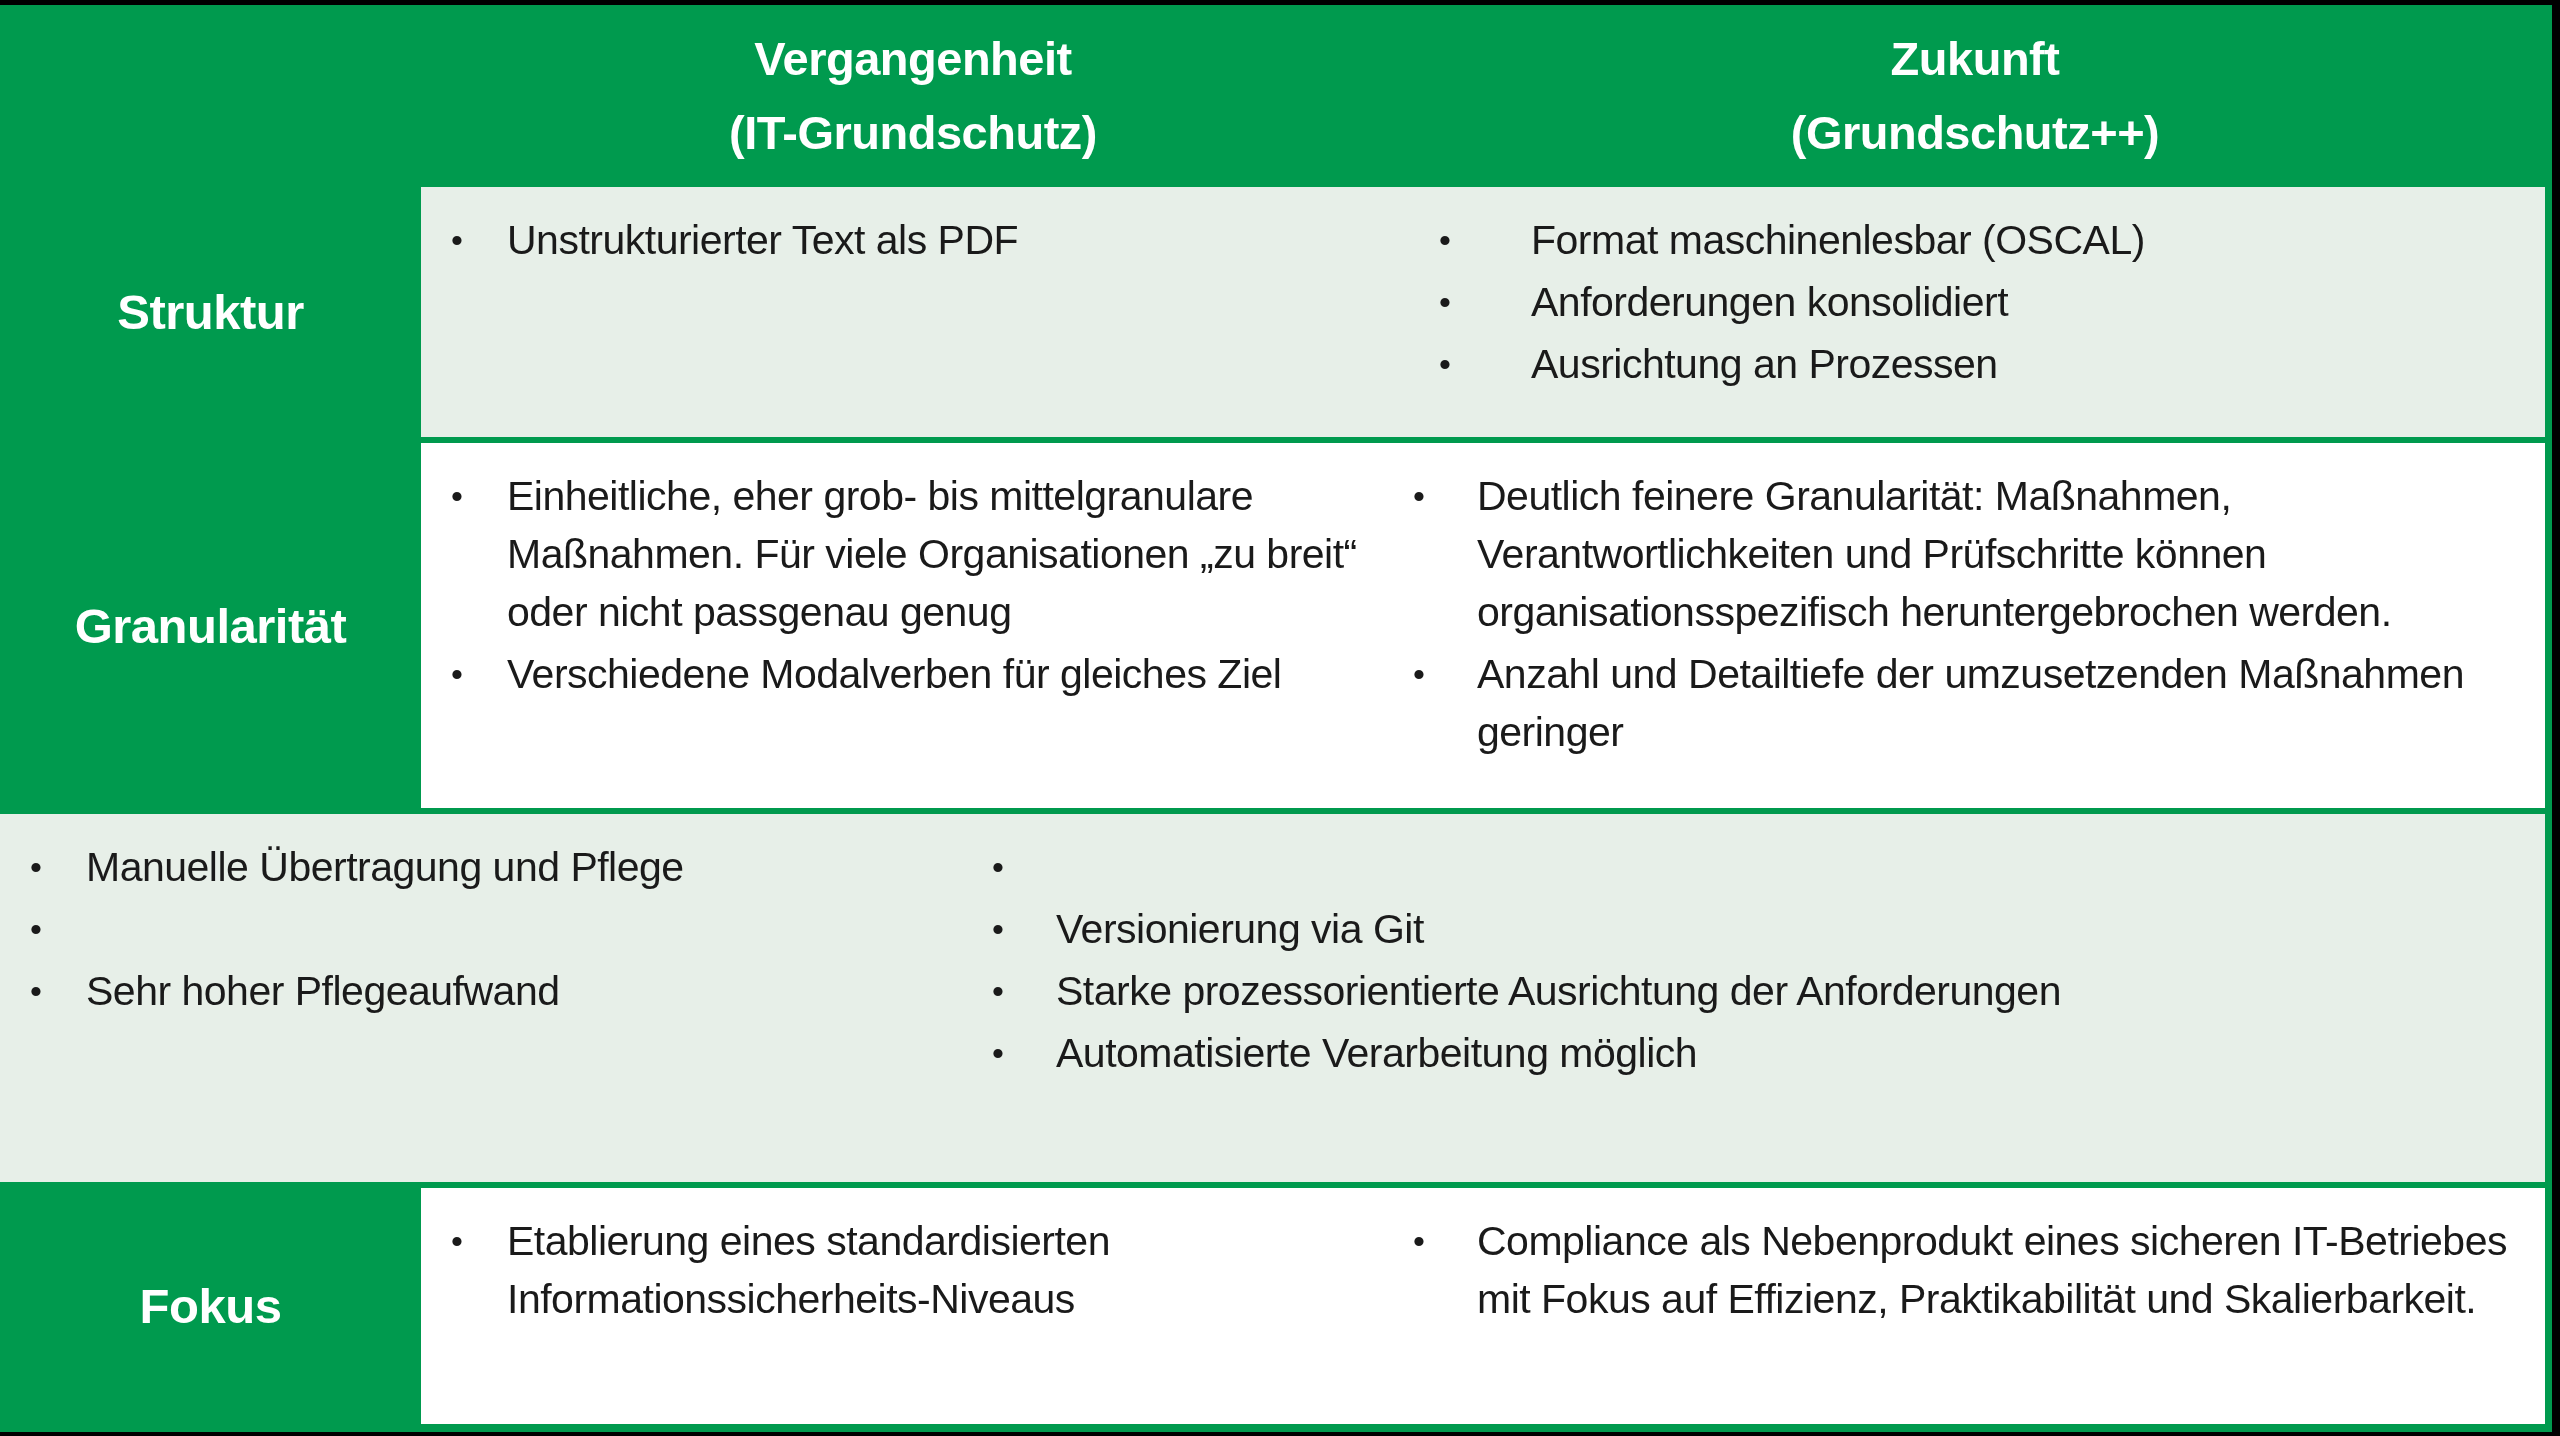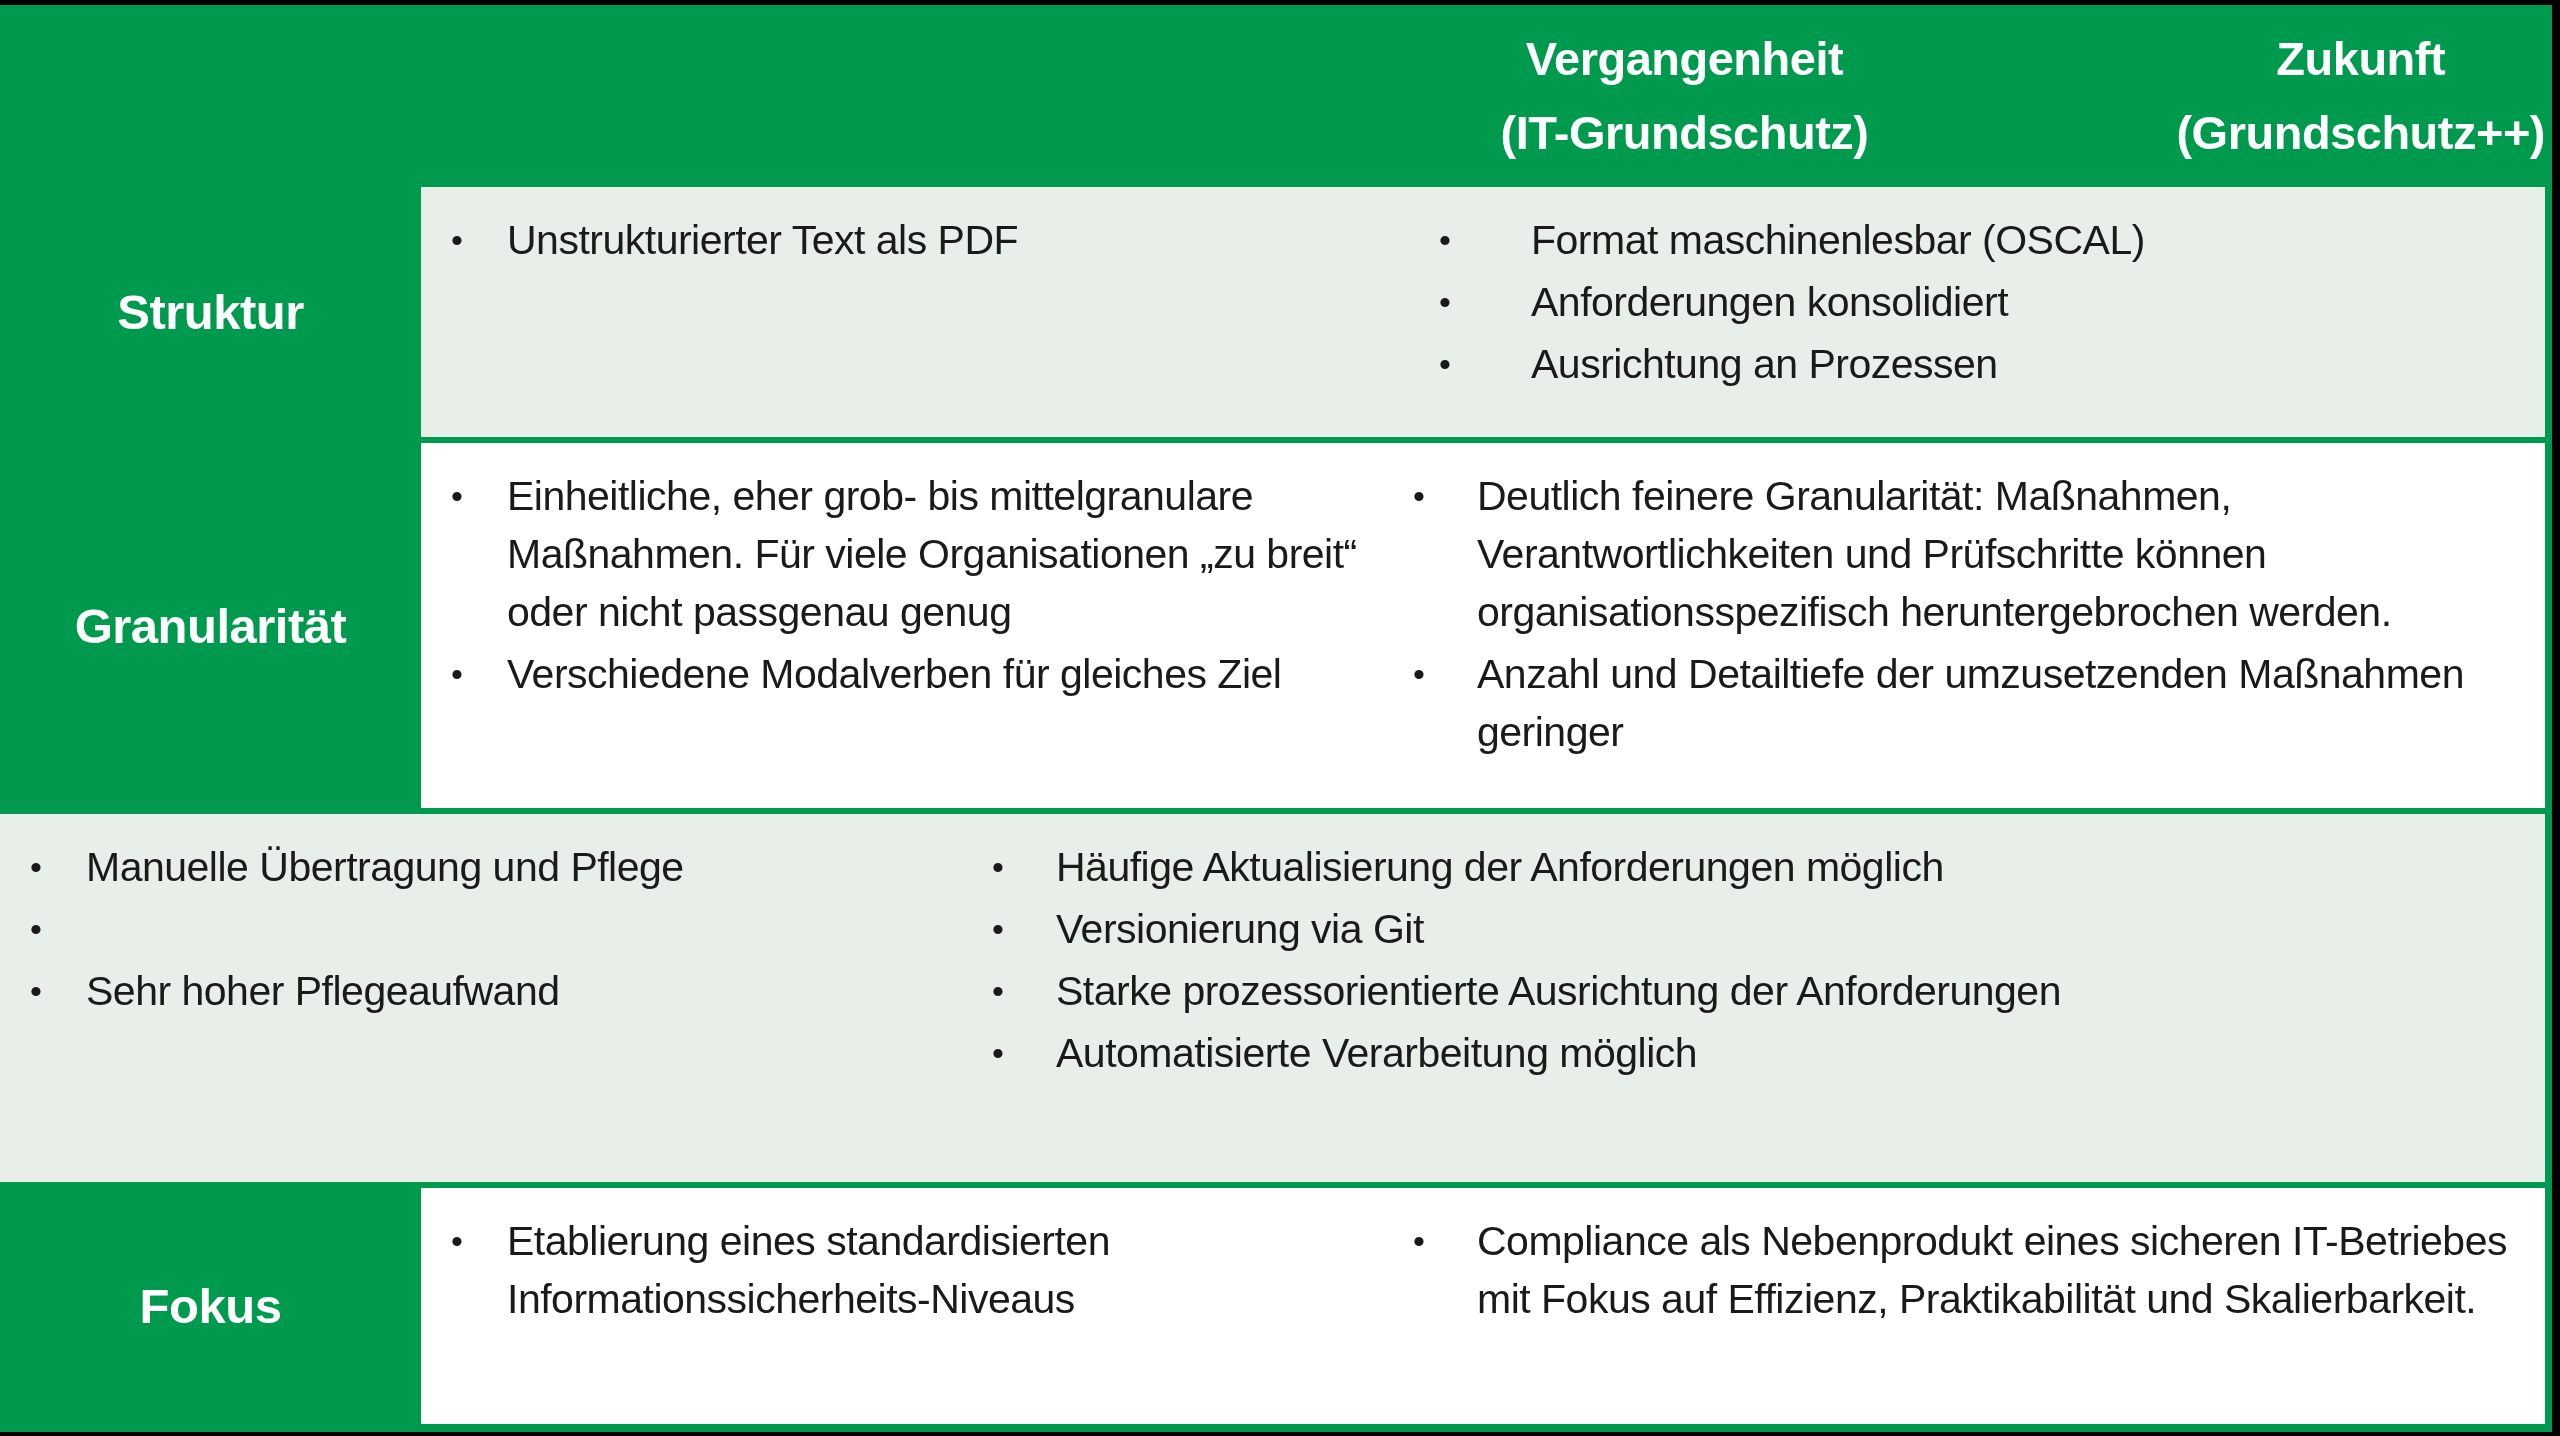--- a/index.html
+++ b/index.html
@@ -22,21 +22,20 @@
   }
 
   .frame {
     width: 100%;
     height: 100%;
     box-sizing: border-box;
     background: #009a4e;            
     padding: 0 7px 8px 0;           
     display: flex;
     flex-direction: column;
-    align-items: flex-end;
   }
 
   
   .header-row {
     flex: 0 0 182px;
     display: flex;
     color: #ffffff;
   }
   .header-spacer { width: 421px; flex: 0 0 421px; }
   .col-header {
@@ -204,21 +203,20 @@
               <li>
                   <span class="bullet-glyph">•</span>
                   <span>Sehr hoher Pflegeaufwand</span>
                 </li>
             </ul>
           </div>
           <div class="cell future">
             <ul class="bullets">
               <li>
                   <span class="bullet-glyph">•</span>
-                  <span>Häufige Aktualisierung der Anforderungen möglich</span>
                 </li>
               <li>
                   <span class="bullet-glyph">•</span>
                   <span>Versionierung via Git</span>
                 </li>
               <li>
                   <span class="bullet-glyph">•</span>
                   <span>Starke prozessorientierte Ausrichtung der Anforderungen</span>
                 </li>
               <li>

